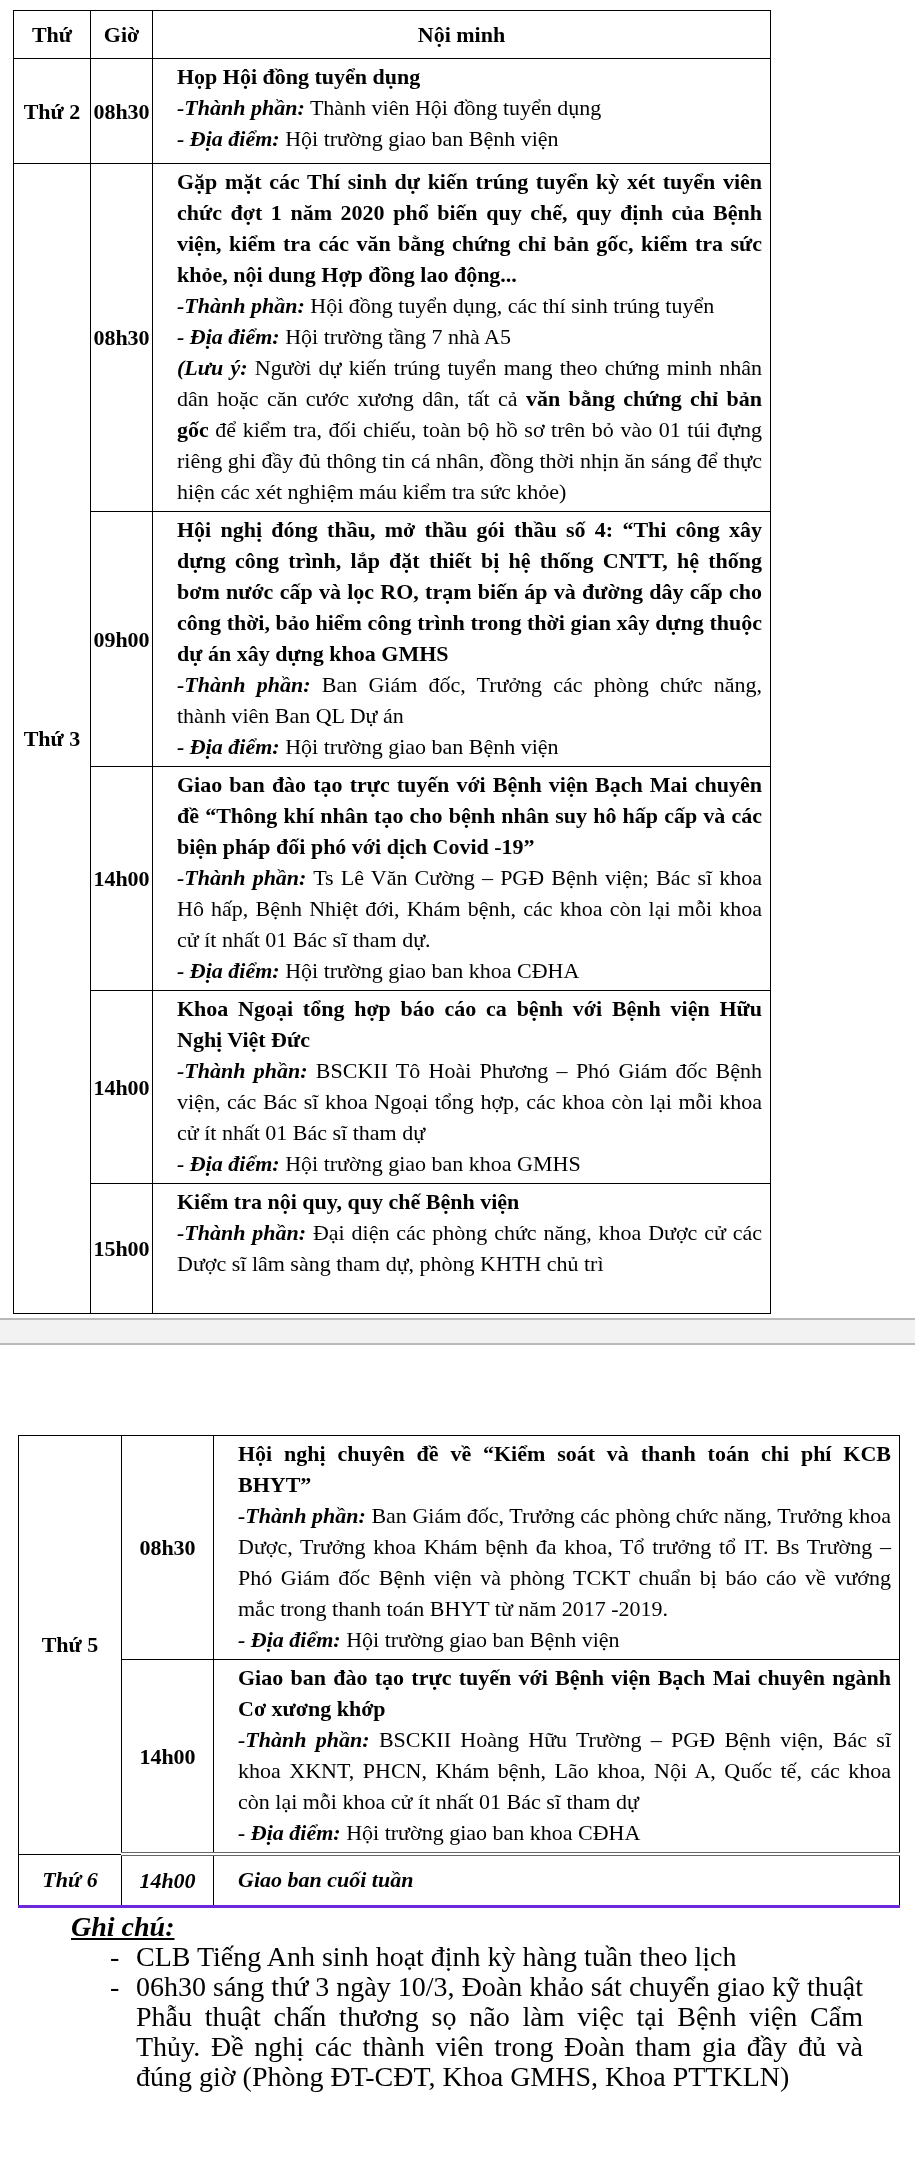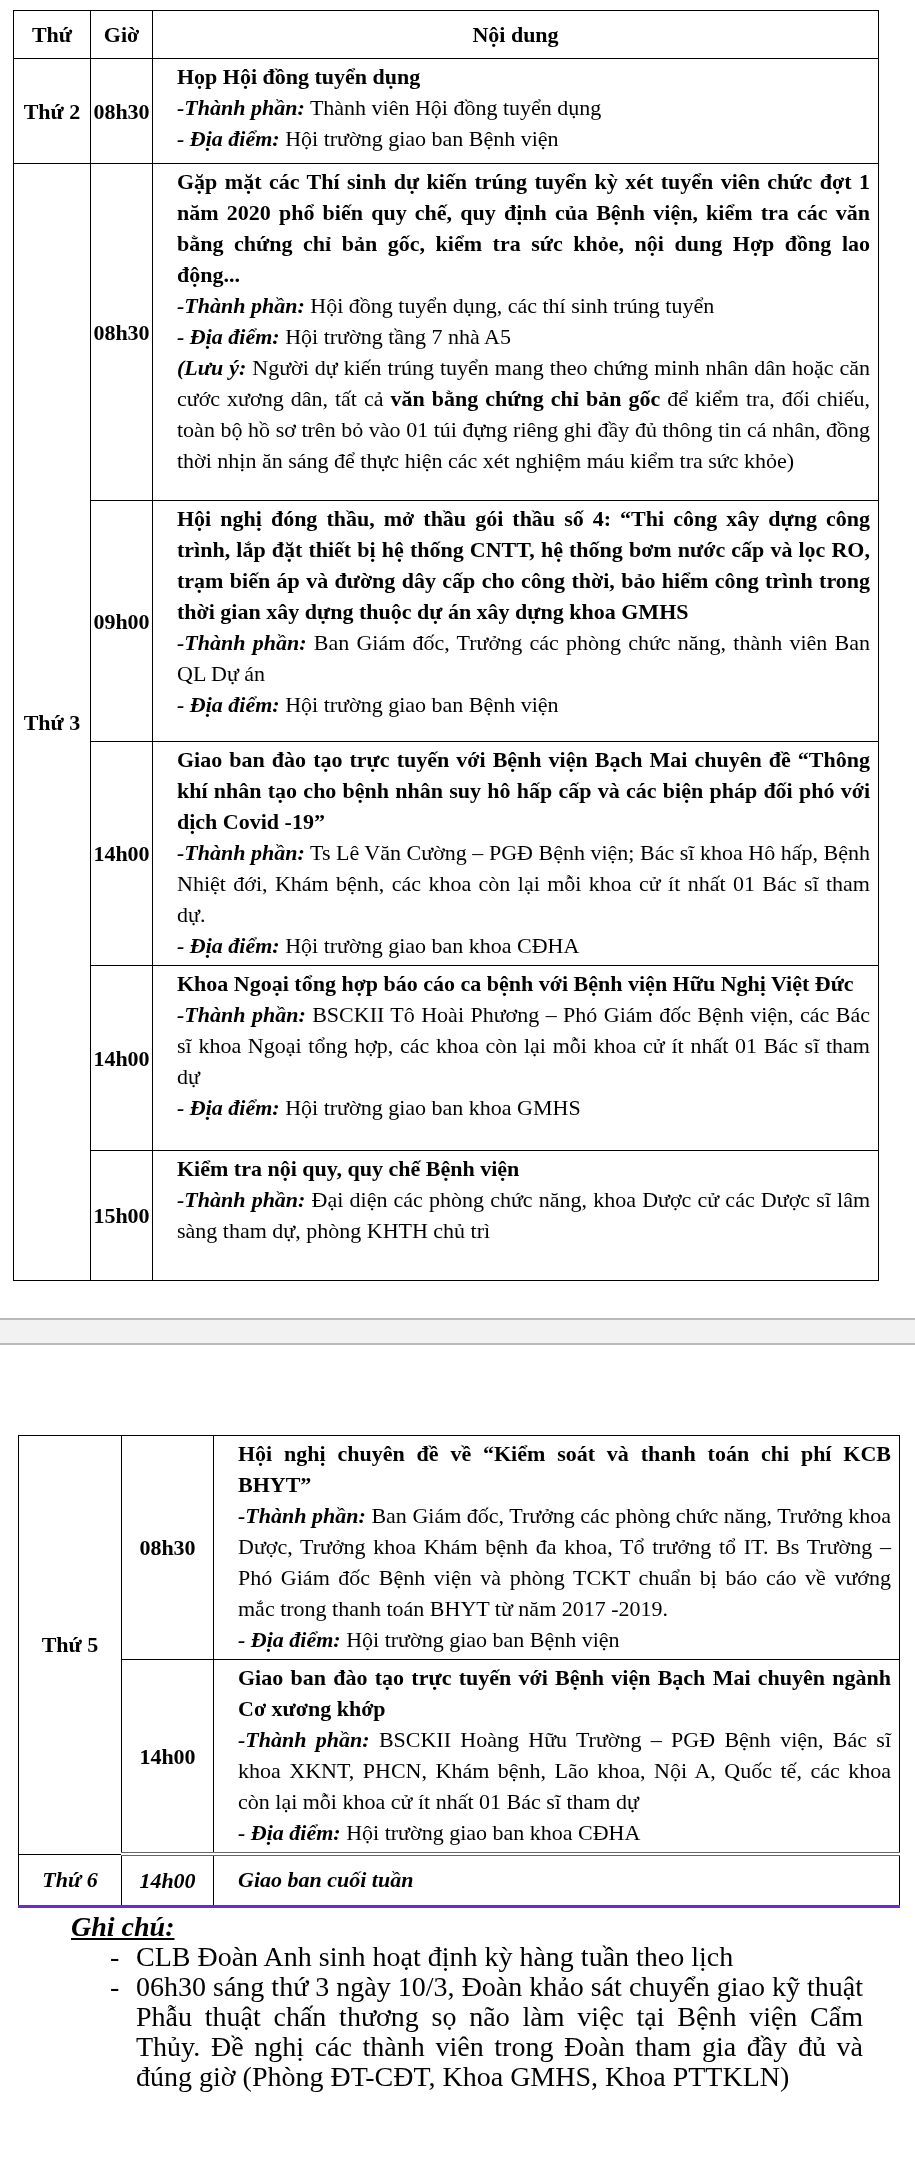--- a/index.html
+++ b/index.html
@@ -9,21 +9,21 @@
   table{border-collapse:collapse;table-layout:fixed;font-size:22px;line-height:31px;}
   td,th{border:1.5px solid #000;vertical-align:middle;}
   th{font-weight:bold;text-align:center;padding:2px;}
   td.daycell,td.timecell{font-weight:bold;text-align:center;padding:8px 1px;}
   td.content{vertical-align:top;text-align:justify;padding:2px 8px 4px 24px;}
   td.content p{margin:0;}
   .title{font-weight:bold;}
   .bi{font-weight:bold;font-style:italic;}
   .b{font-weight:bold;margin-top:30px;}
 
-  #table1{position:absolute;left:13px;top:10px;width:866px;}
+  #table1{position:absolute;left:13px;top:10px;width:758px;}
   #table2{position:absolute;left:18px;top:1435px;width:882px;}
   #table2 tr.dbl td{border-bottom:4px double #666;}
   #table2 tr.last td{border-bottom:3px solid #6d28d9;font-style:italic;}
 
   .separator{position:absolute;left:0;top:1318px;width:915px;height:23px;
     background:#f2f2f2;border-top:2px solid #b9b9b9;border-bottom:2px solid #b9b9b9;}
 
   .notes{position:absolute;left:71px;top:1912px;width:792px;font-size:28px;line-height:30px;}
   .notes-heading{font-weight:bold;font-style:italic;text-decoration:underline;margin:0;}
   .note-item{display:flex;margin-left:39px;}
@@ -38,21 +38,21 @@
   <table id="table1">
     <colgroup>
         <col style="width:77px">
         <col style="width:62px">
         <col>
       </colgroup>
     <tbody>
         <tr style="height:48px">
       <th>Thứ</th>
       <th>Giờ</th>
-      <th>Nội dung</th>
+      <th>Nội minh</th>
     </tr>
 
     <tr style="height:105px">
       <td class="daycell">Thứ 2</td>
       <td class="timecell">08h30</td>
       <td class="content">
         <p class="title">Họp Hội đồng tuyển dụng</p>
         <p><span class="bi">-Thành phần:</span> <span>Thành viên Hội đồng tuyển dụng</span></p>
         <p><span class="bi">- Địa điểm:</span> <span>Hội trường giao ban Bệnh viện</span></p>
       </td>
@@ -142,21 +142,21 @@
         <p class="title">Giao ban cuối tuần</p>
       </td>
     </tr>
   </tbody>
     </table>
 
   <div class="notes">
     <p class="notes-heading">Ghi chú:</p>
     <div class="note-item">
       <span class="marker">-</span>
-      <span class="txt">CLB Đoàn Anh sinh hoạt định kỳ hàng tuần theo lịch</span>
+      <span class="txt">CLB Tiếng Anh sinh hoạt định kỳ hàng tuần theo lịch</span>
     </div>
     <div class="note-item">
       <span class="marker">-</span>
       <span class="txt">06h30 sáng thứ 3 ngày 10/3, Đoàn khảo sát chuyển giao kỹ thuật Phẫu thuật chấn thương sọ não làm việc tại Bệnh viện Cẩm Thủy. Đề nghị các thành viên trong Đoàn tham gia đầy đủ và đúng giờ (Phòng ĐT-CĐT, Khoa GMHS, Khoa PTTKLN)</span>
     </div>
   </div>
 
 </div>
 
 </body></html>

